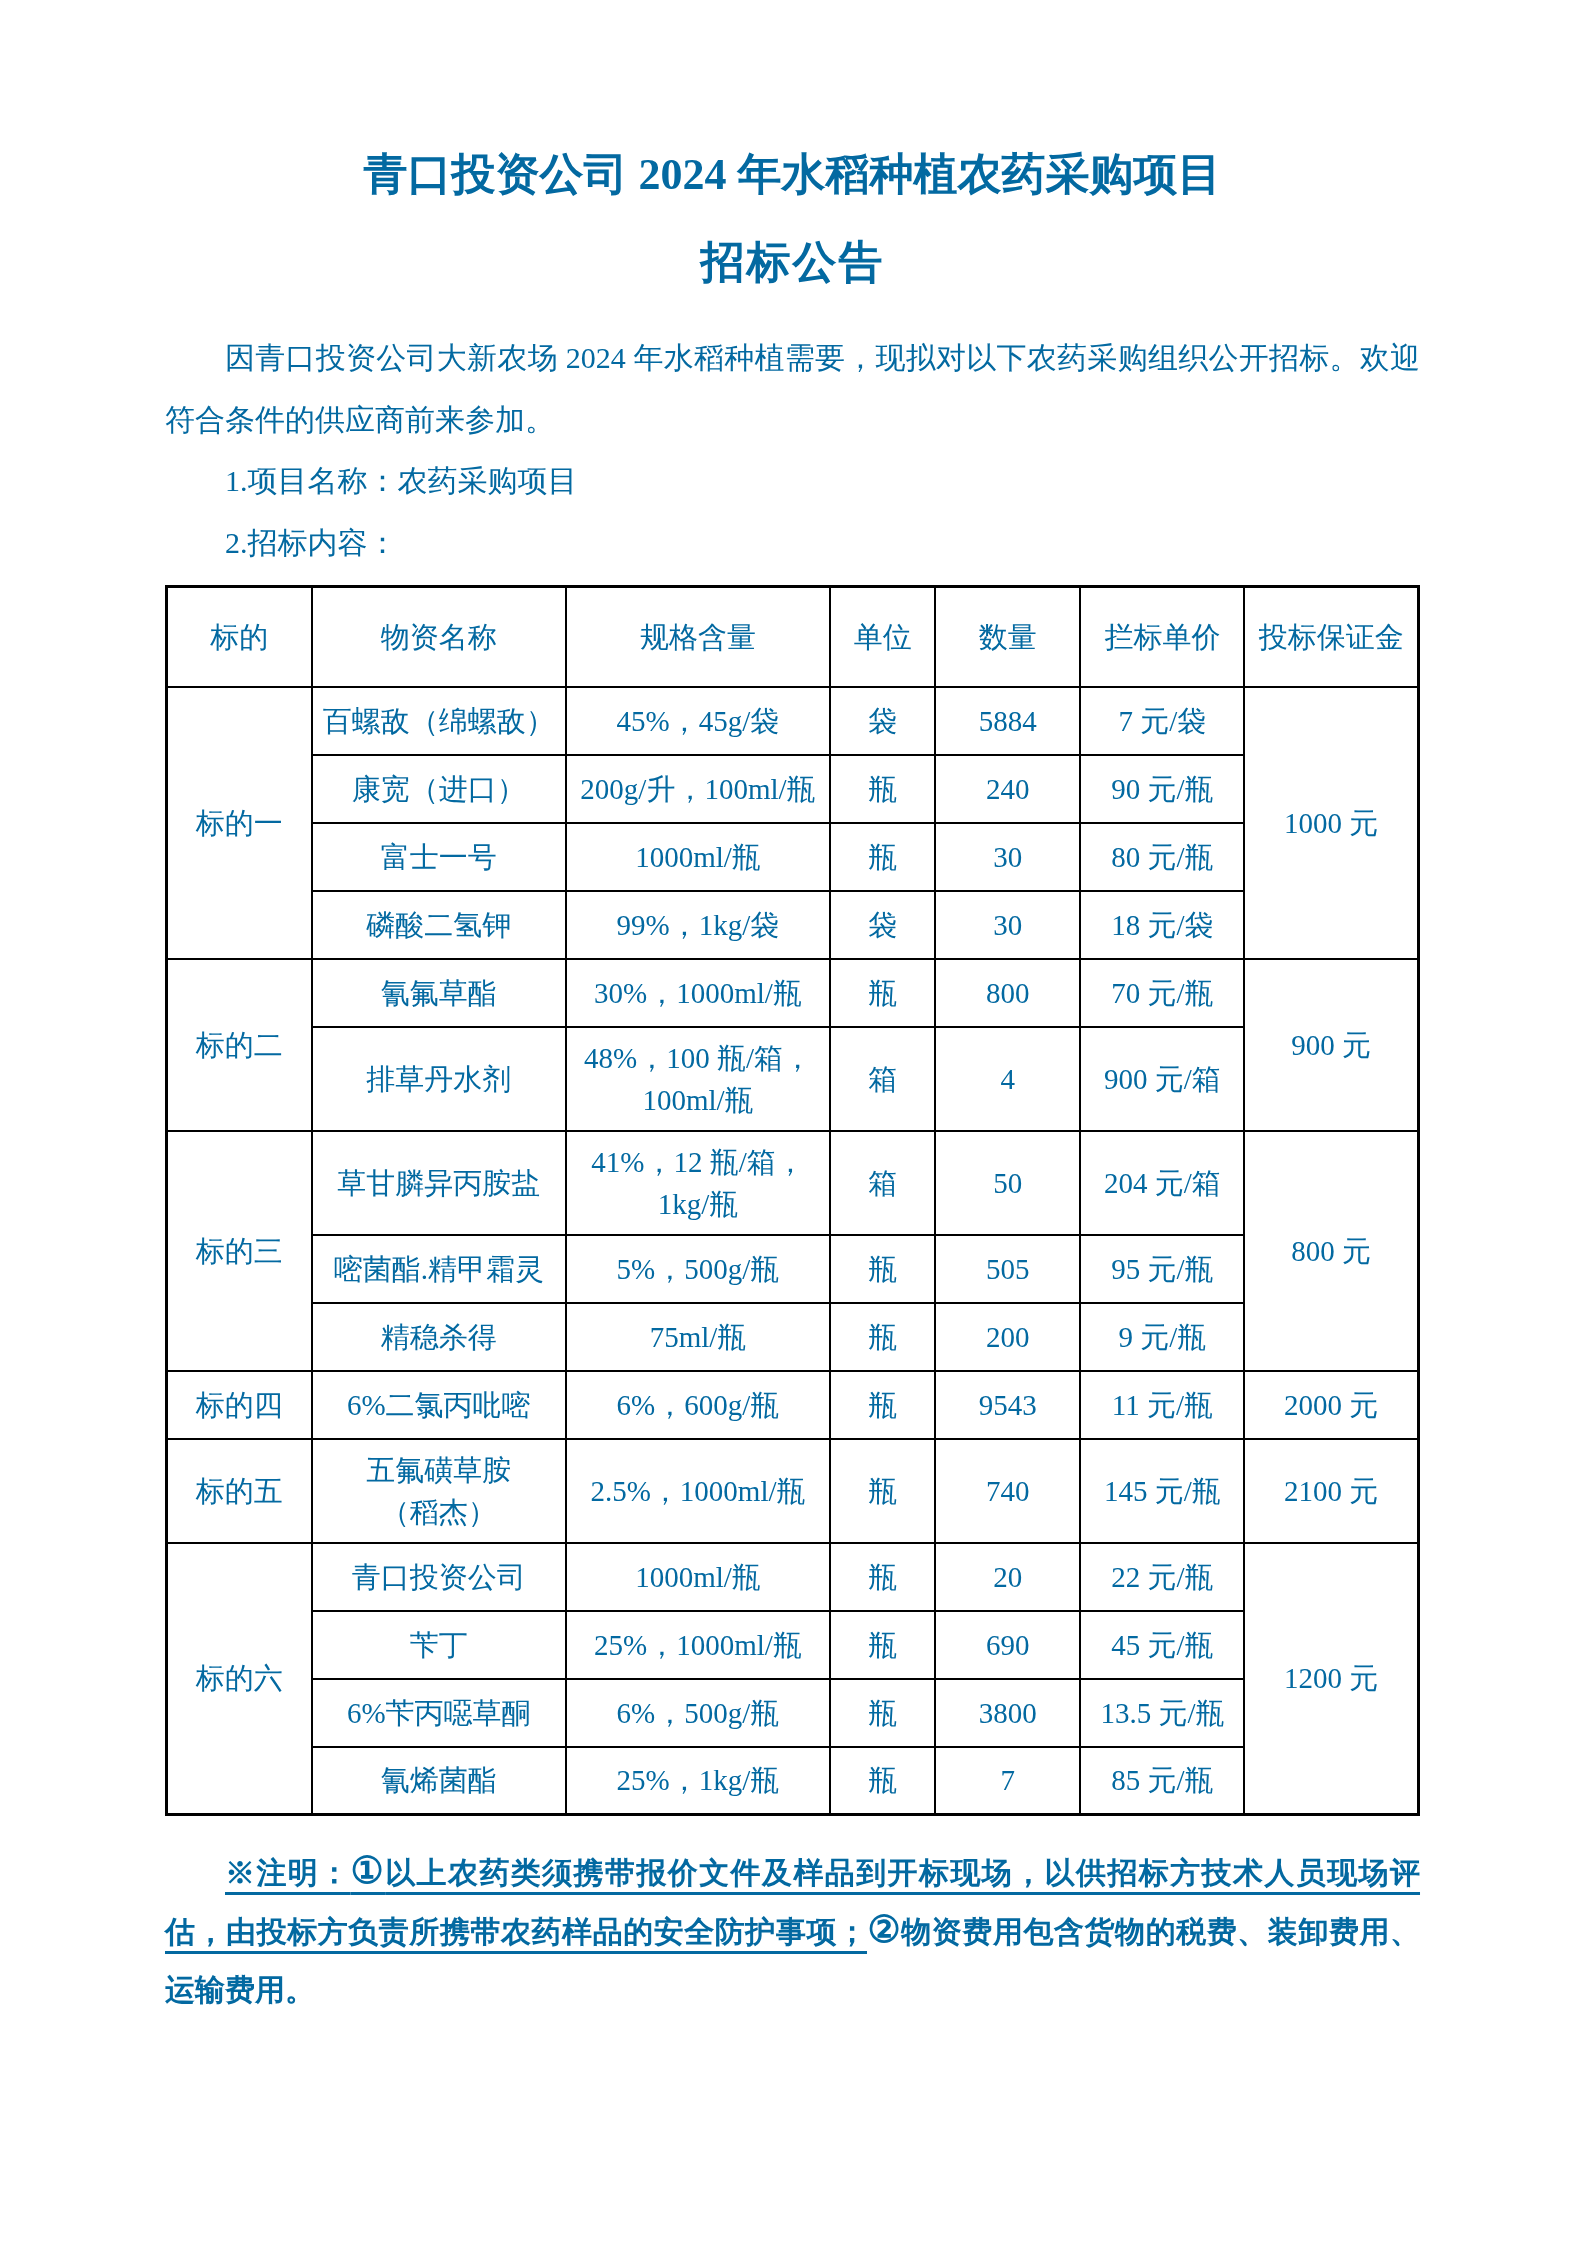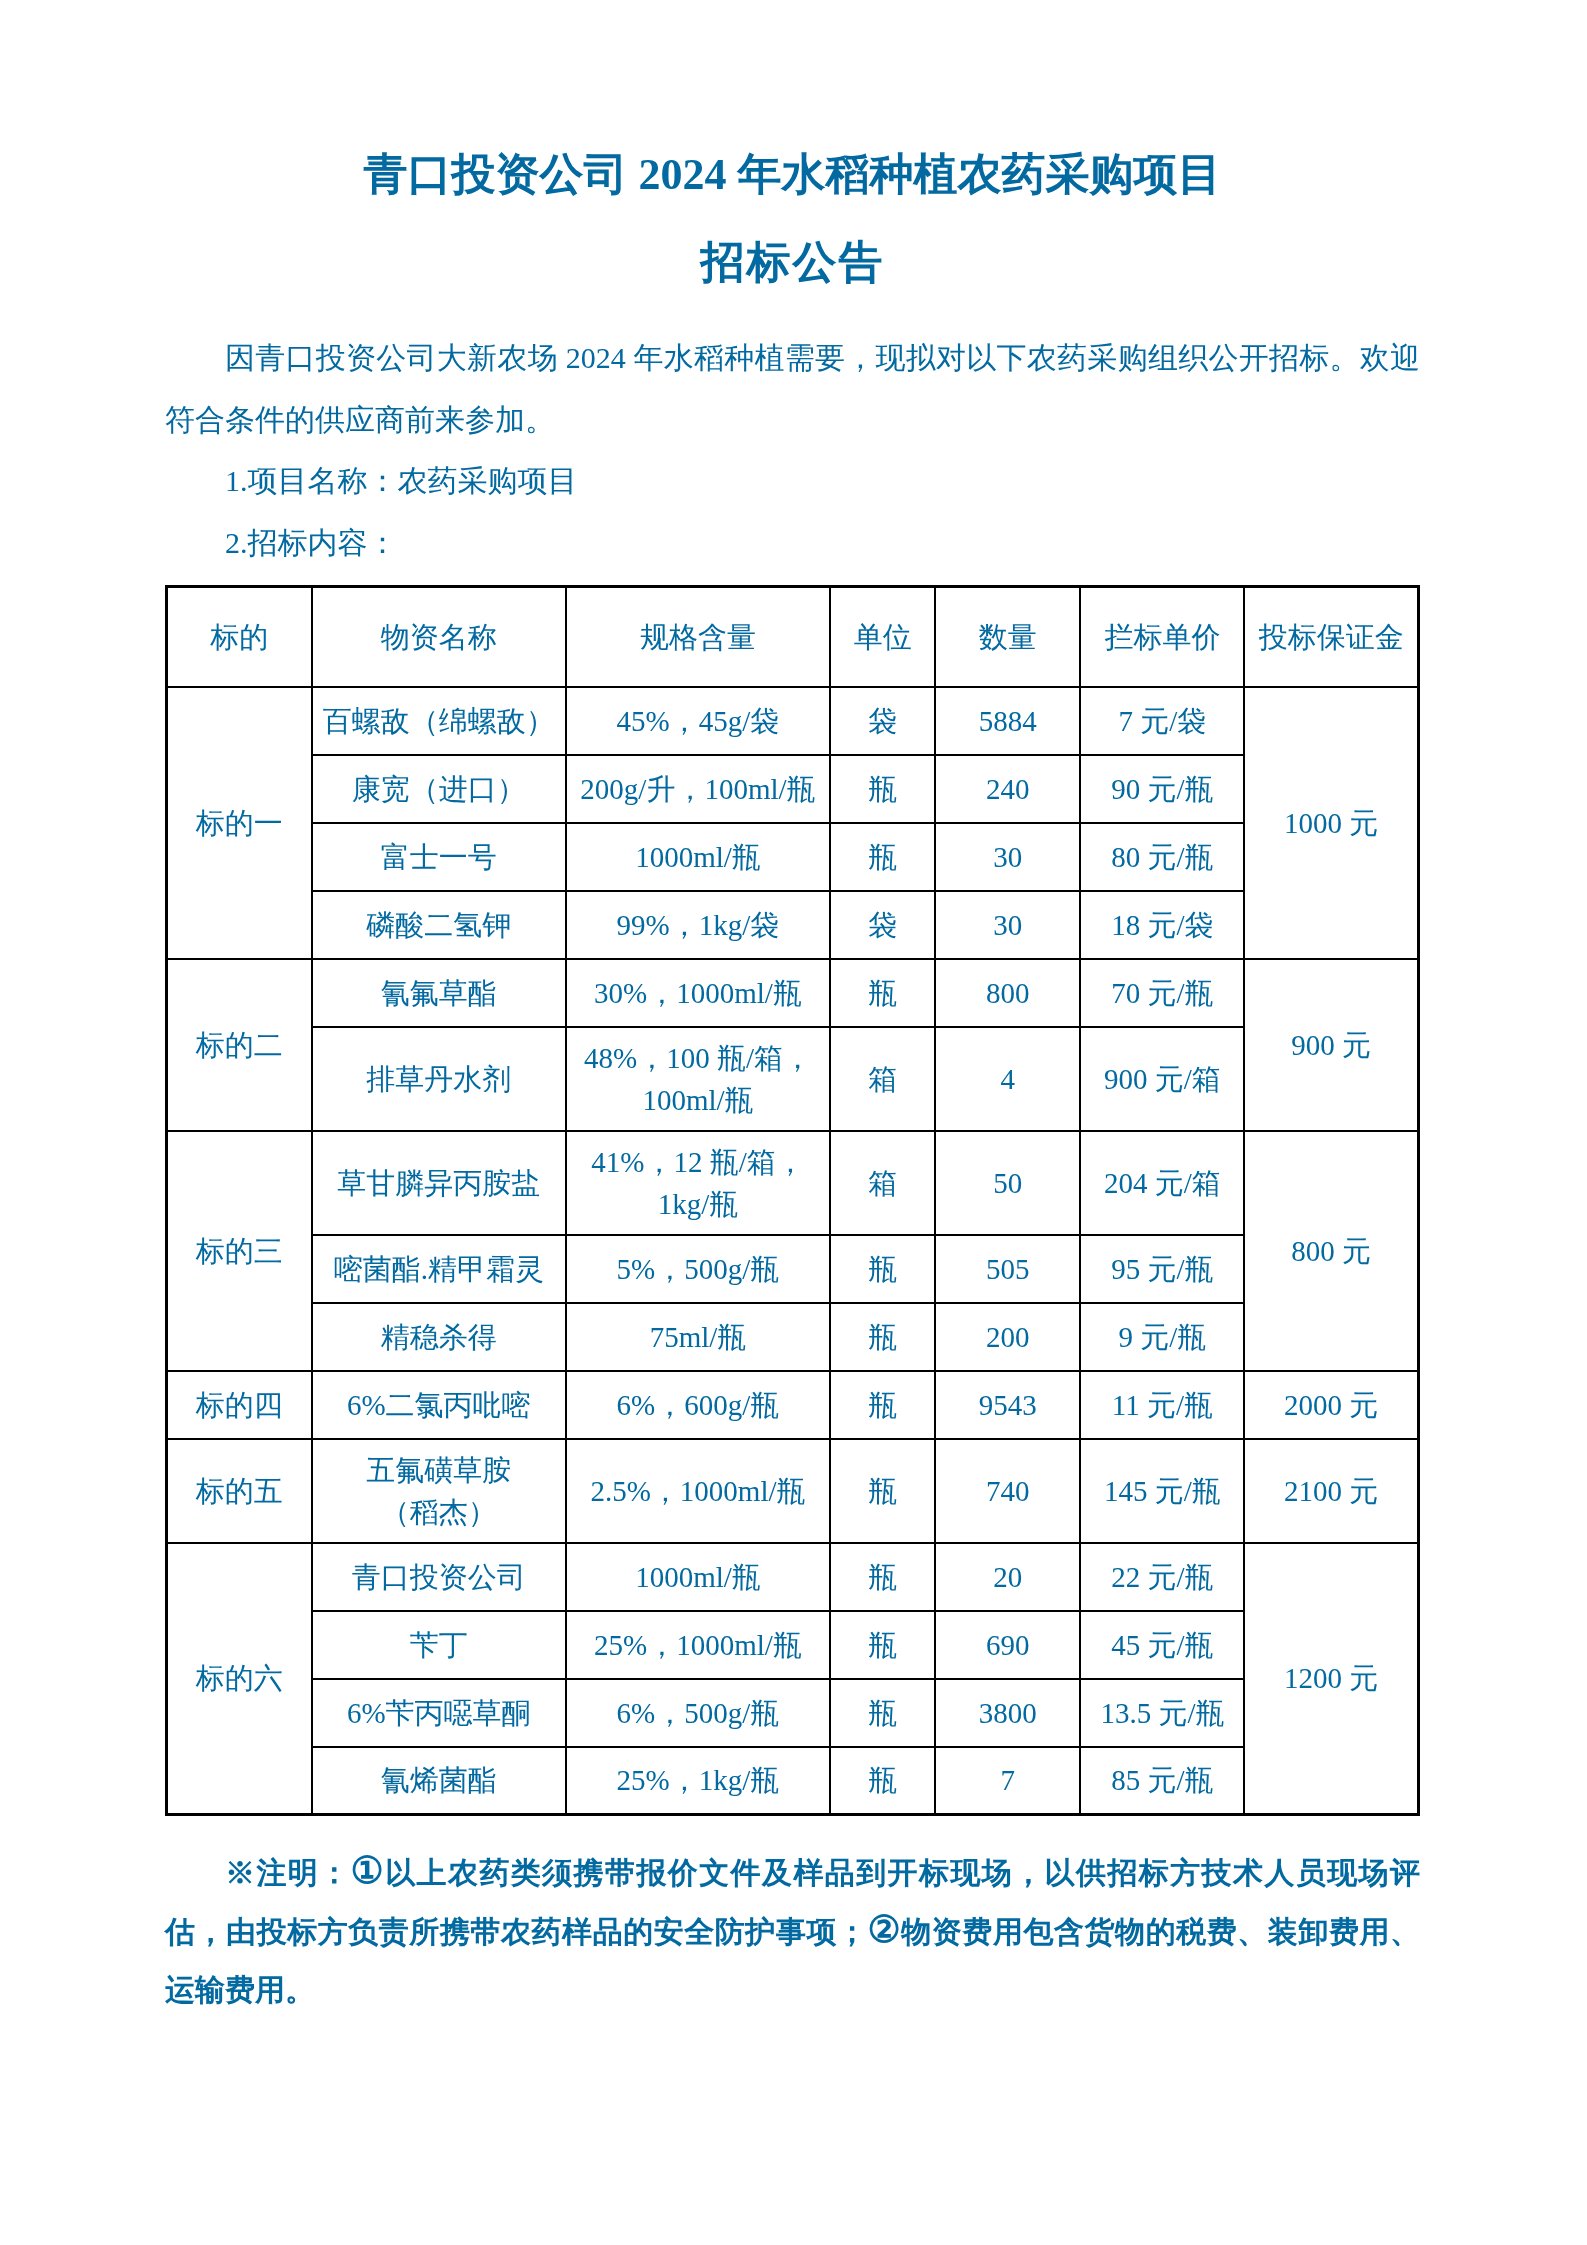--- a/index.html
+++ b/index.html
@@ -70,20 +70,21 @@
   tr.tall { height: 104px; }
   .notes {
     font-size: 30px;
     font-weight: bold;
     line-height: 1.95;
     text-align: justify;
     text-indent: 2em;
     margin: 28px 0 0 0;
   }
   .notes .u {
+    text-decoration: underline;
     text-decoration-thickness: 2.5px;
     text-underline-offset: 9px;
   }
   .circle-num {
     font-size: 37px;
     line-height: 1;
   }
 </style>
 </head>
 <body>

